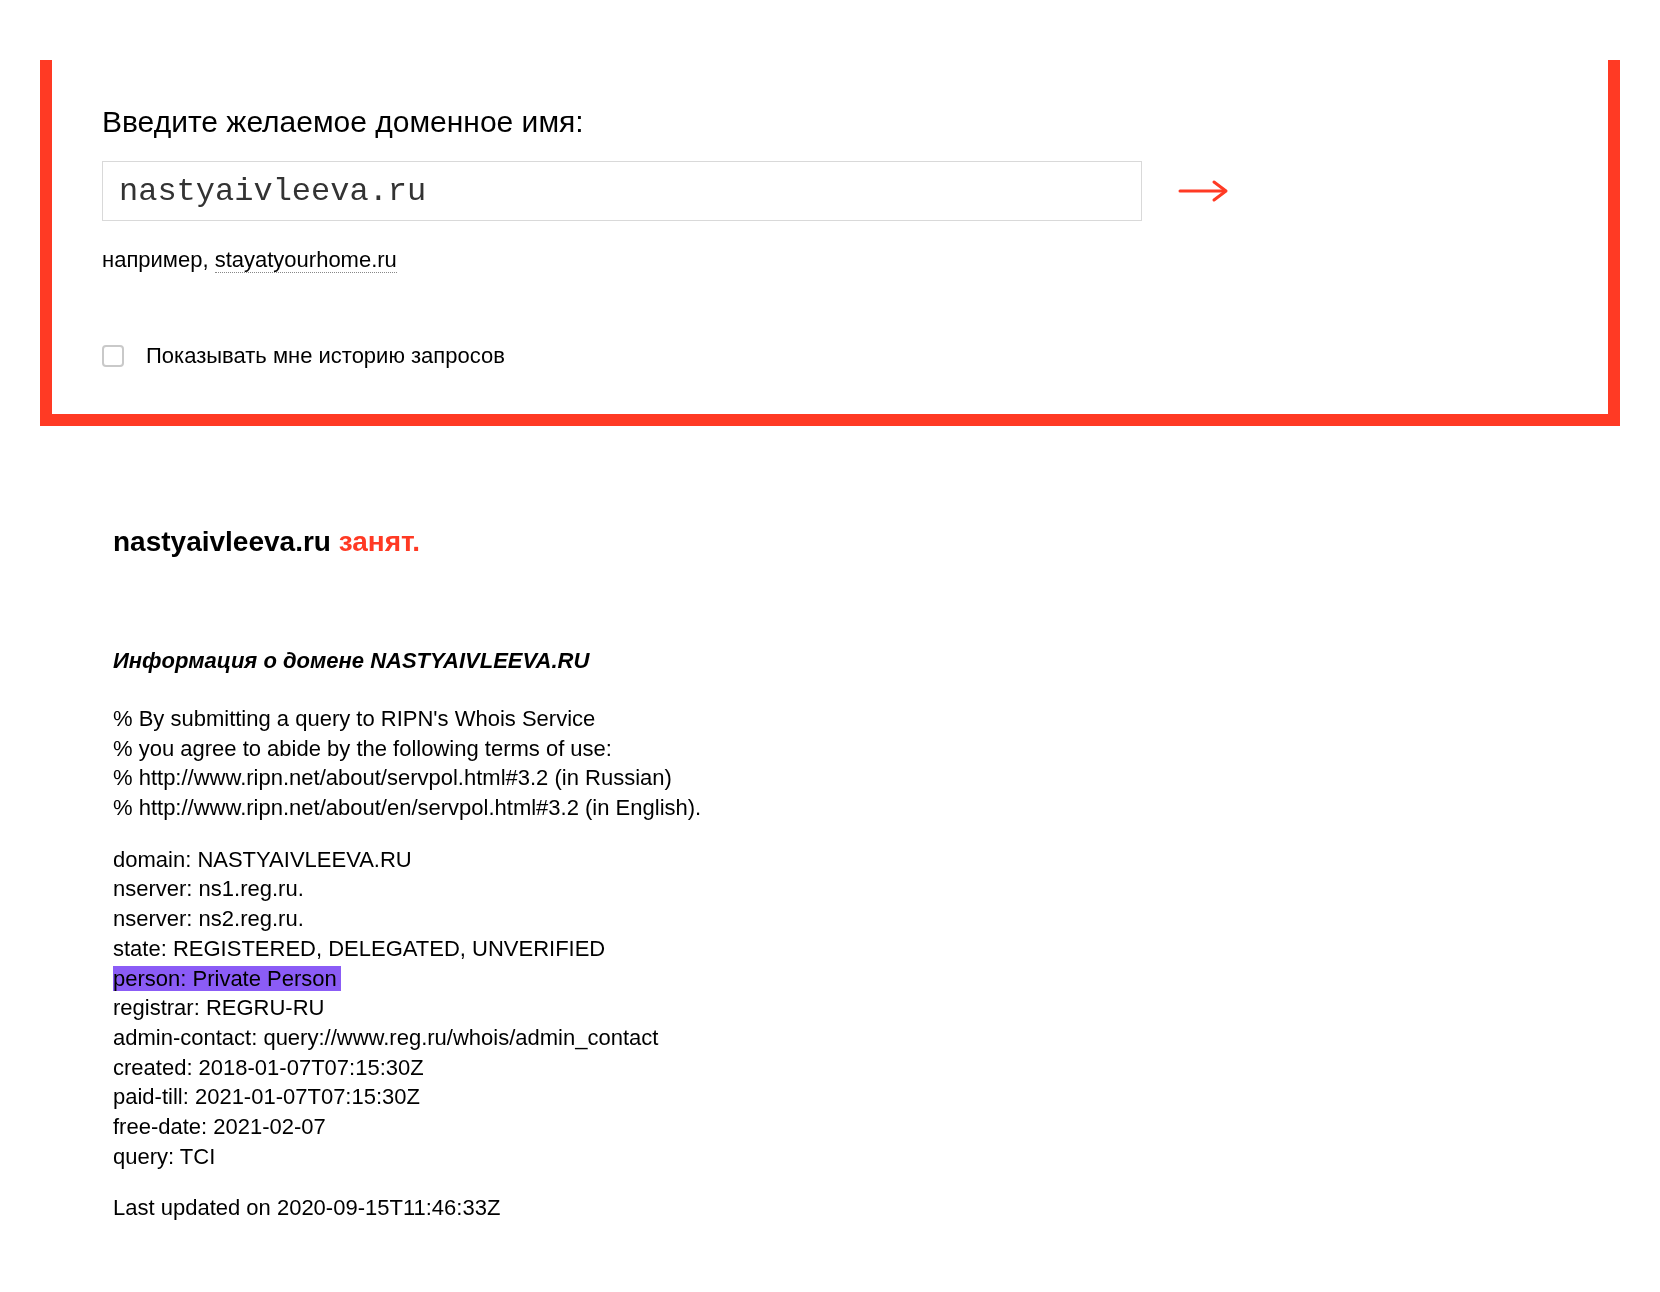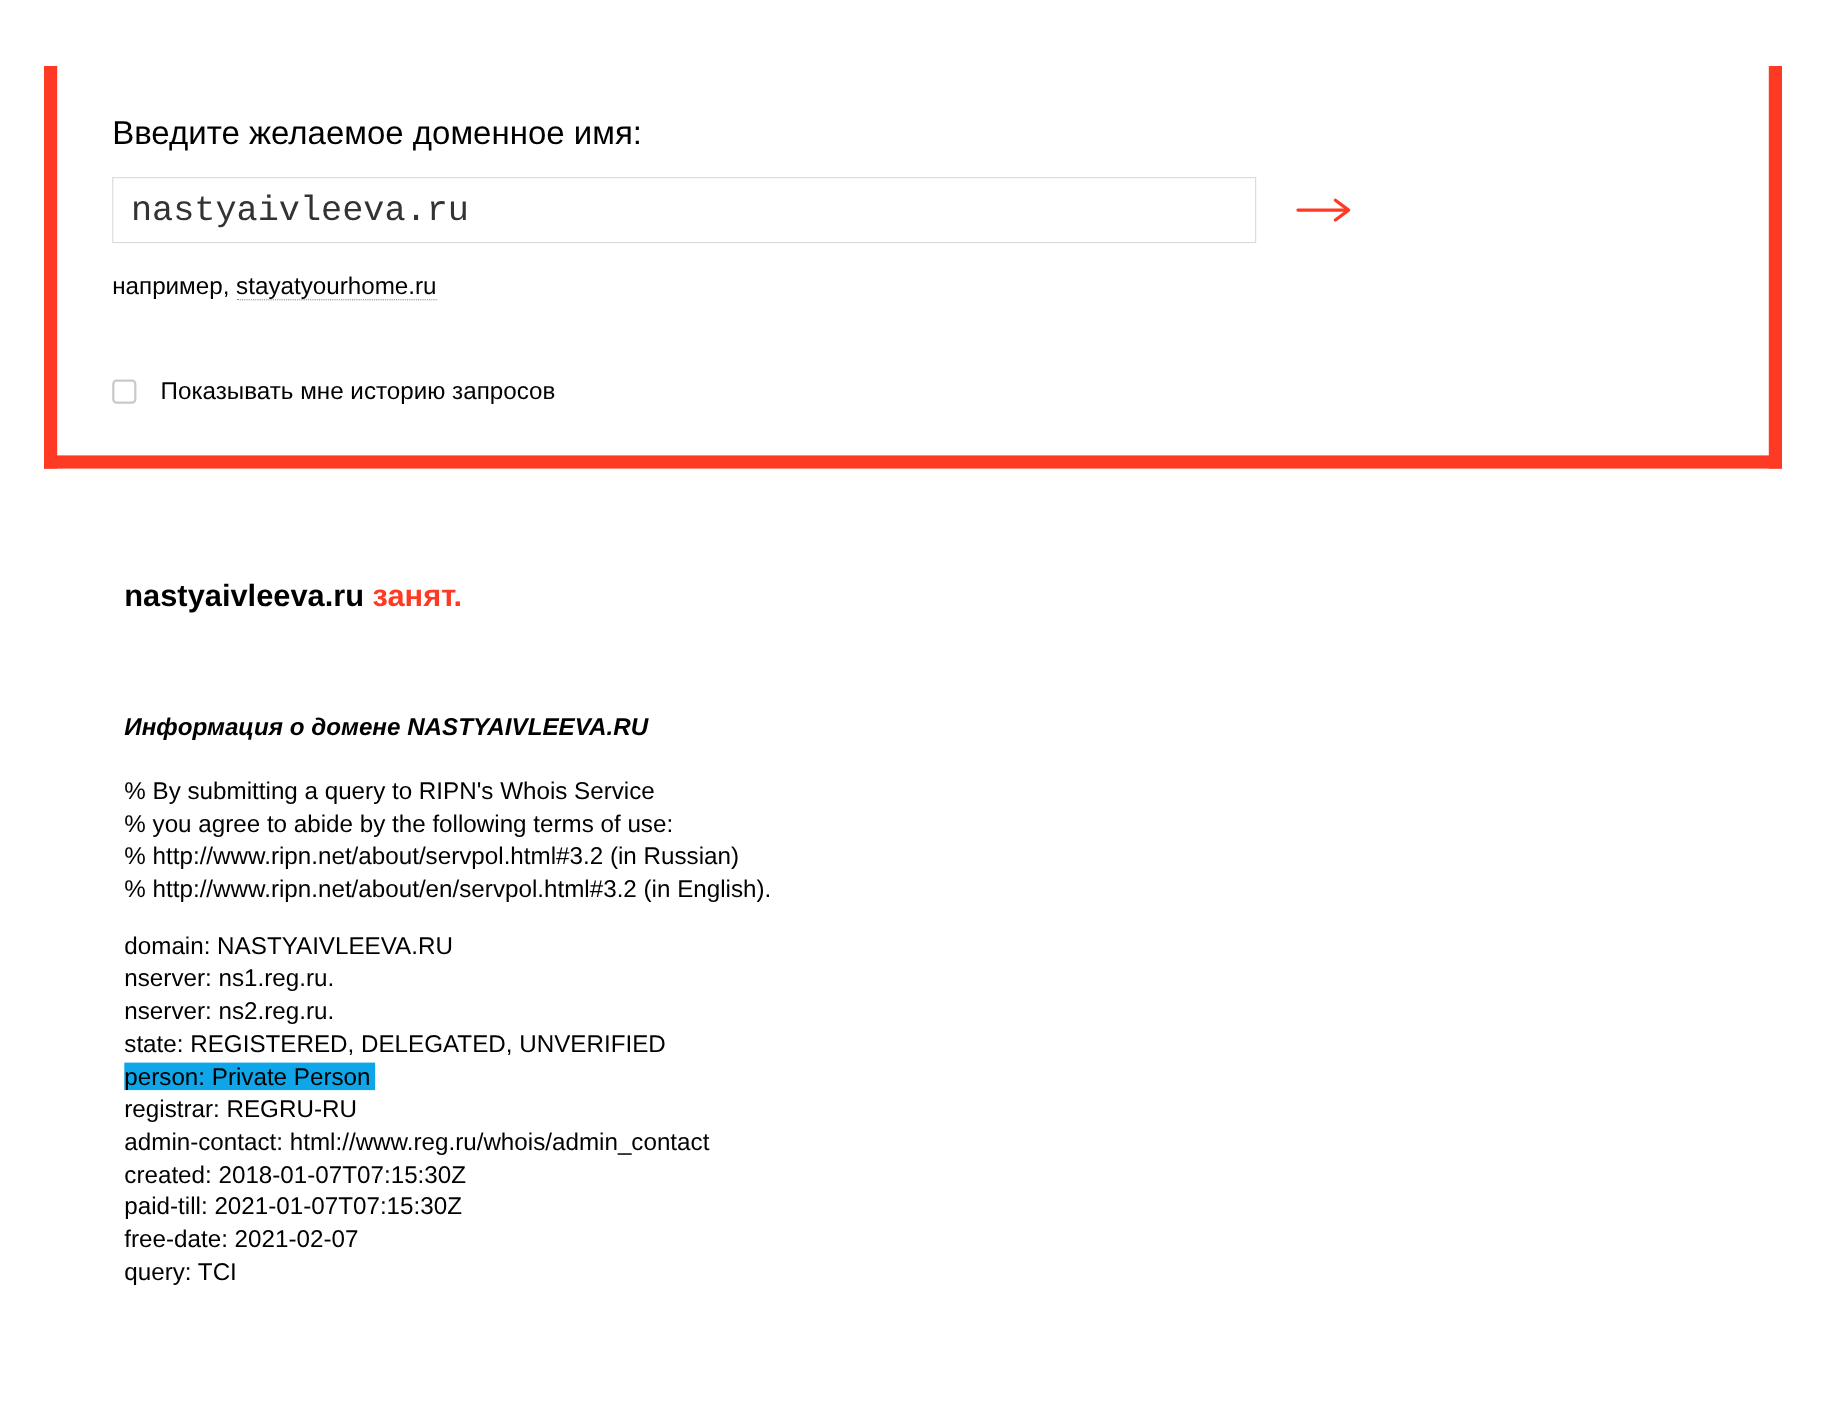--- a/index.html
+++ b/index.html
@@ -110,21 +110,21 @@
 
   .whois-block {
     font-size: 22px;
     line-height: 1.35;
     color: #000;
     white-space: normal;
   }
   .whois-line { display: block; }
   .whois-spacer { height: 22px; }
   .hl {
-    background: #0ea5e9;
+    background: #8b5cf6;
     display: inline;
     padding: 0 4px 0 0;
   }
 </style>
 </head>
 <body>
 
 <div class="outer">
 
   <div class="red-frame">
@@ -168,25 +168,26 @@
       <span class="whois-line">% http://www.ripn.net/about/en/servpol.html#3.2 (in English).</span>
 
       <div class="whois-spacer"></div>
 
       <span class="whois-line">domain: NASTYAIVLEEVA.RU</span>
       <span class="whois-line">nserver: ns1.reg.ru.</span>
       <span class="whois-line">nserver: ns2.reg.ru.</span>
       <span class="whois-line">state: REGISTERED, DELEGATED, UNVERIFIED</span>
       <span class="whois-line"><span class="hl">person: Private Person</span></span>
       <span class="whois-line">registrar: REGRU-RU</span>
-      <span class="whois-line">admin-contact: html://www.reg.ru/whois/admin_contact</span>
+      <span class="whois-line">admin-contact: query://www.reg.ru/whois/admin_contact</span>
       <span class="whois-line">created: 2018-01-07T07:15:30Z</span>
       <span class="whois-line">paid-till: 2021-01-07T07:15:30Z</span>
       <span class="whois-line">free-date: 2021-02-07</span>
       <span class="whois-line">query: TCI</span>
 
       <div class="whois-spacer"></div>
 
+      <span class="whois-line">Last updated on 2020-09-15T11:46:33Z</span>
     </div>
 
   </div>
 
 </div>
 
 </body></html>

